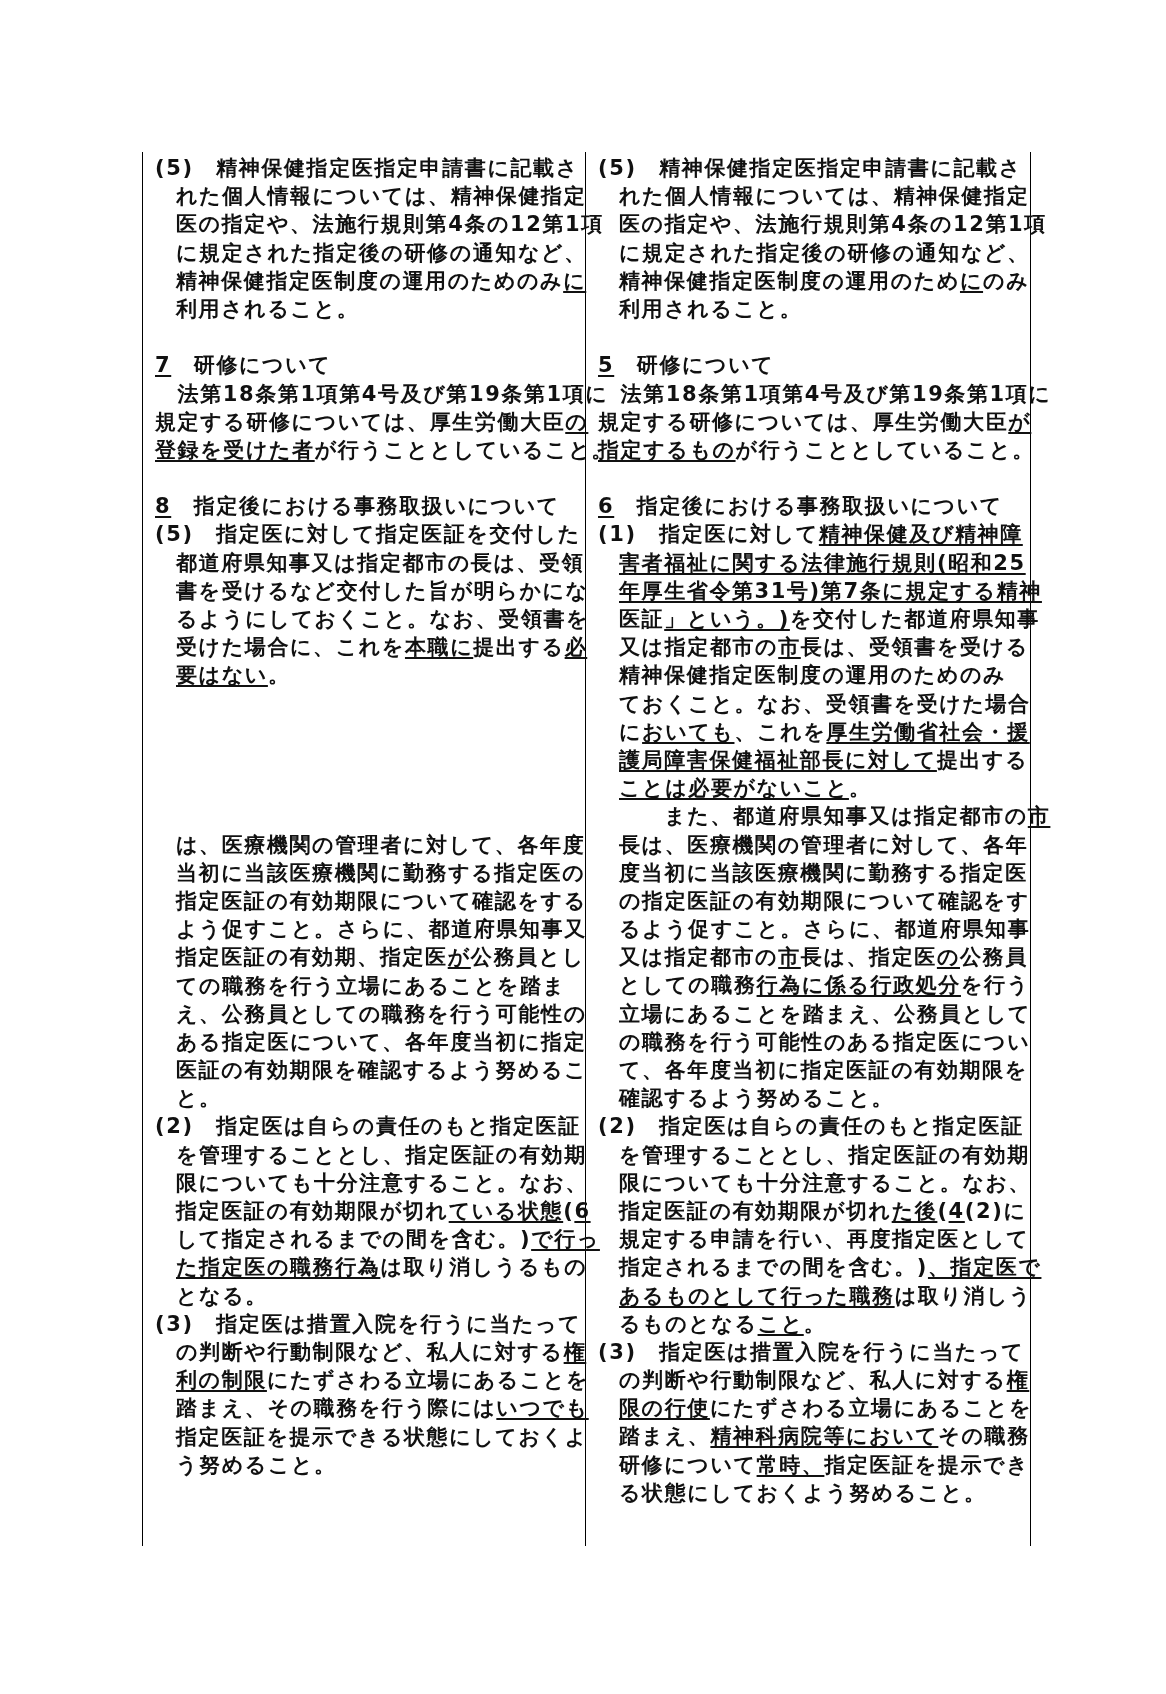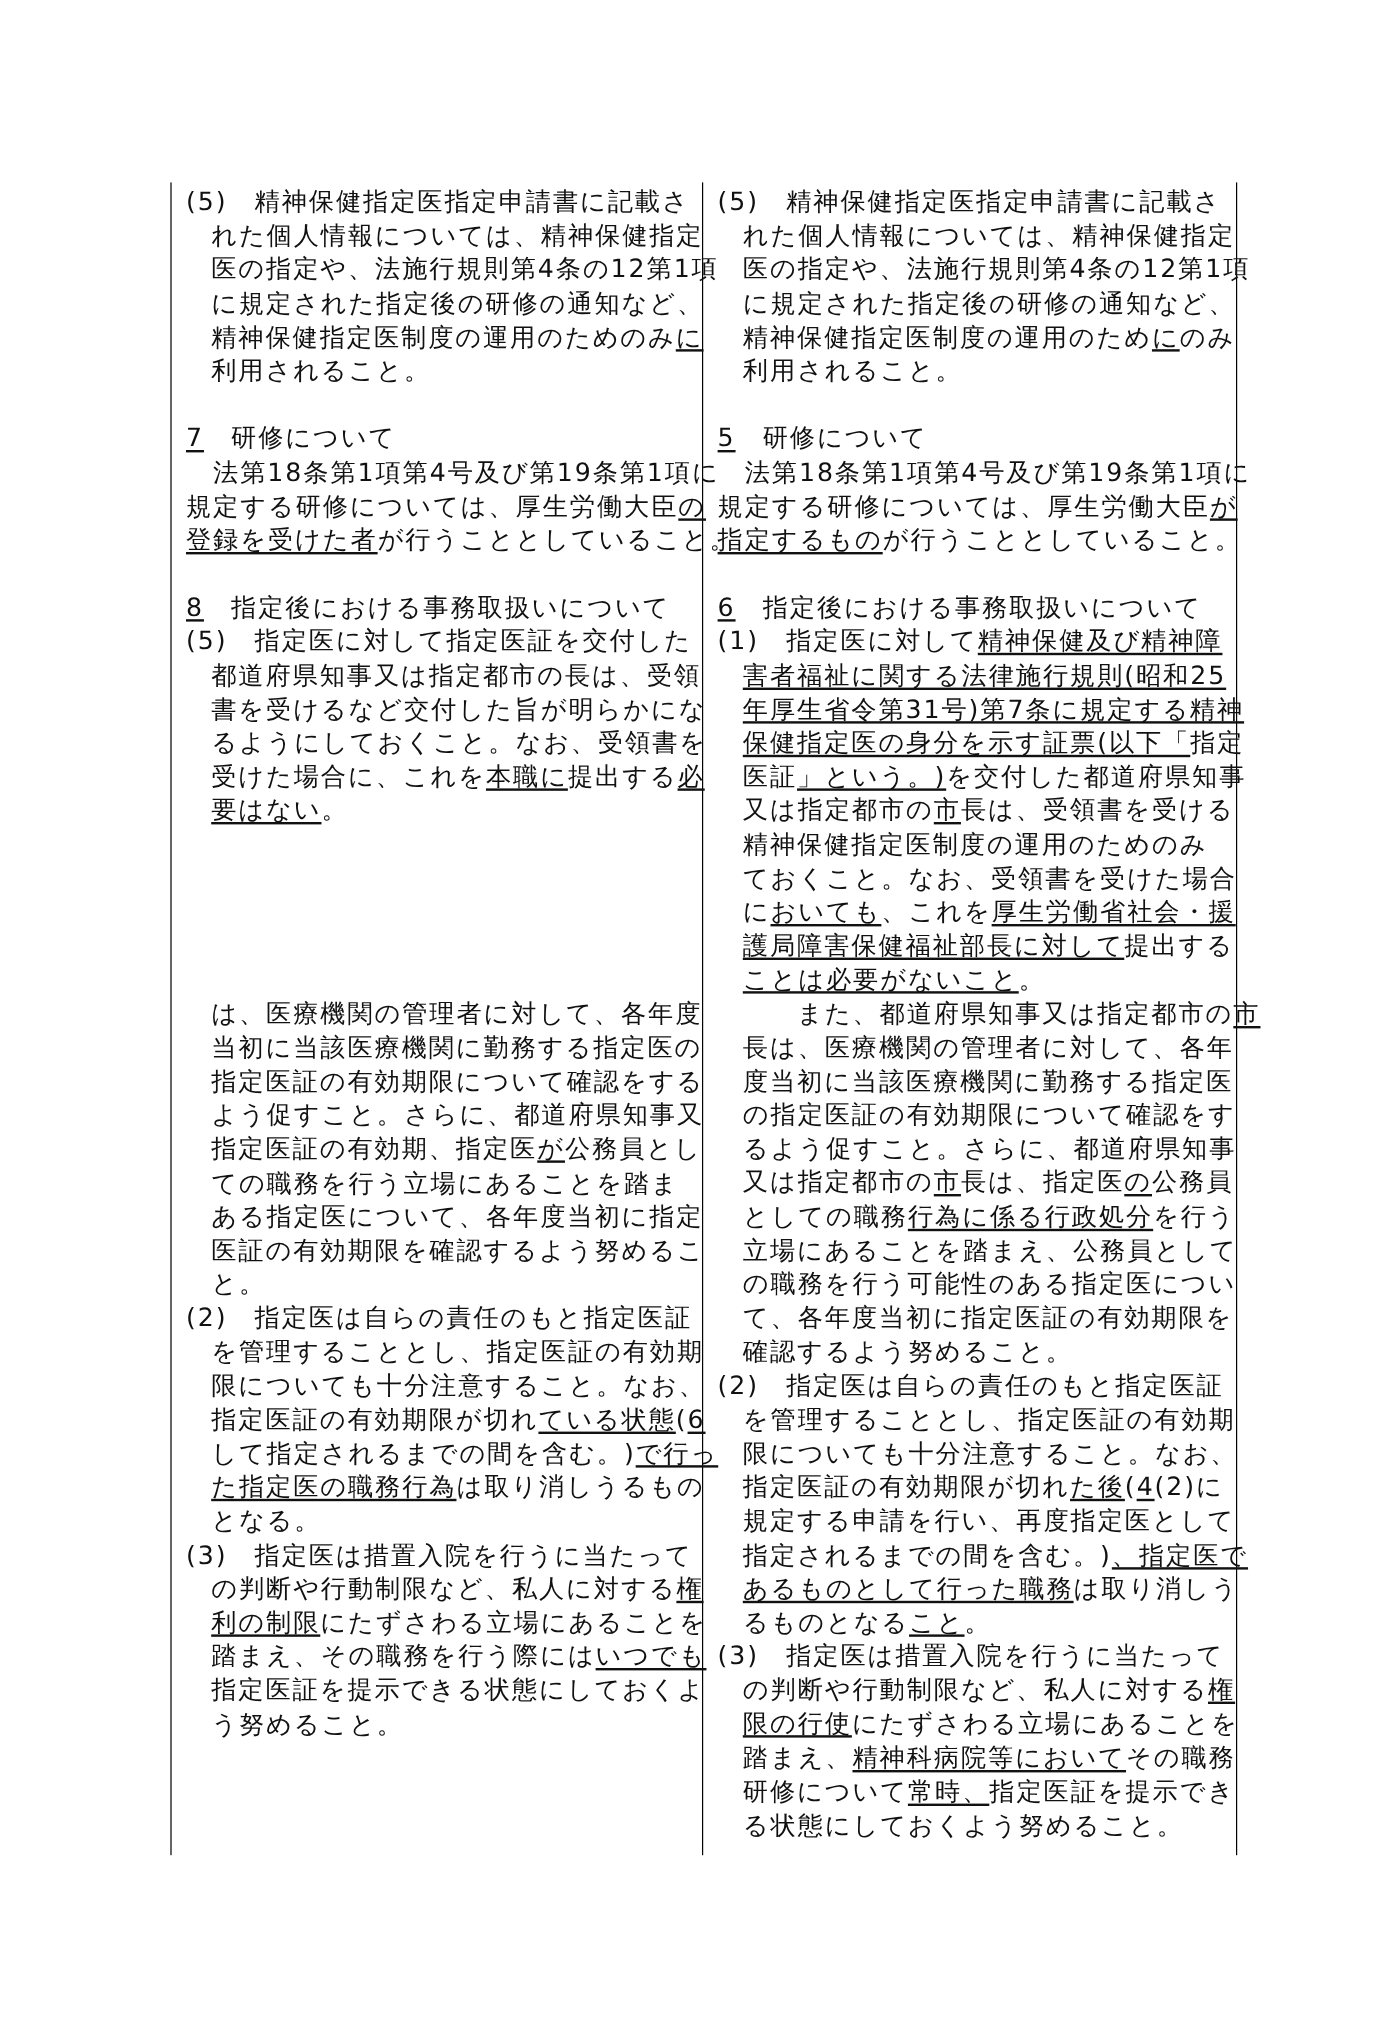--- a/index.html
+++ b/index.html
@@ -1,19 +1,19 @@
 <!DOCTYPE html>
 <html><head>
 <meta charset="utf-8">
 <style>
   html, body { margin: 0; padding: 0; background: #ffffff; }
   body { width: 1166px; height: 1694px; position: relative; overflow: hidden;
          font-family: "DejaVu Sans", "Liberation Sans", sans-serif; color: #111; }
   .rule { position: absolute; top: 152px; height: 1394px; width: 1px; background: #000; }
-  .col { position: absolute; top: 154px; width: 420px; font-size: 21px; line-height: 28.2px; letter-spacing: 1.6px; }
+  .col { position: absolute; top: 154px; width: 420px; font-size: 21px; line-height: 28.2px; letter-spacing: 1.6px; font-weight: bold; }
   .col-left { left: 155px; }
   .col-right { left: 598px; }
   .line { height: 28.2px; white-space: nowrap; }
   .ind1 { padding-left: 21px; }
   .gap { height: 28.2px; }
   u { text-decoration: underline; text-underline-offset: 3px; }
 </style>
 </head>
 <body>
 
@@ -48,20 +48,21 @@
       <div class="line ind1"><u>要はない</u><span>。</span></div>
     </div>
   <div style="height:141px"></div>
   <div>
       <div class="line ind1"><span>は、医療機関の管理者に対して、各年度</span></div>
       <div class="line ind1"><span>当初に当該医療機関に勤務する指定医の</span></div>
       <div class="line ind1"><span>指定医証の有効期限について確認をする</span></div>
       <div class="line ind1"><span>よう促すこと。さらに、都道府県知事又</span></div>
       <div class="line ind1"><span>指定医証の有効期、指定医</span><u>が</u><span>公務員とし</span></div>
       <div class="line ind1"><span>ての職務を行う立場にあることを踏ま</span></div>
+      <div class="line ind1"><span>え、公務員としての職務を行う可能性の</span></div>
       <div class="line ind1"><span>ある指定医について、各年度当初に指定</span></div>
       <div class="line ind1"><span>医証の有効期限を確認するよう努めるこ</span></div>
       <div class="line ind1"><span>と。</span></div>
       <div class="line"><span>(2)　指定医は自らの責任のもと指定医証</span></div>
       <div class="line ind1"><span>を管理することとし、指定医証の有効期</span></div>
       <div class="line ind1"><span>限についても十分注意すること。なお、</span></div>
       <div class="line ind1"><span>指定医証の有効期限が切れ</span><u>ている状態</u><span>(</span><u>6</u></div>
       <div class="line ind1"><span>して指定されるまでの間を含む。)</span><u>で行っ</u></div>
       <div class="line ind1"><u>た指定医の職務行為</u><span>は取り消しうるもの</span></div>
       <div class="line ind1"><span>となる。</span></div>
@@ -89,21 +90,20 @@
       <div class="line"><span>　法第18条第1項第4号及び第19条第1項に</span></div>
       <div class="line"><span>規定する研修については、厚生労働大臣</span><u>が</u></div>
       <div class="line"><u>指定するもの</u><span>が行うこととしていること。</span></div>
     </div>
   <div class="gap"></div>
   <div>
       <div class="line"><u>6</u><span>　指定後における事務取扱いについて</span></div>
       <div class="line"><span>(1)　指定医に対して</span><u>精神保健及び精神障</u></div>
       <div class="line ind1"><u>害者福祉に関する法律施行規則(昭和25</u></div>
       <div class="line ind1"><u>年厚生省令第31号)第7条に規定する精神</u></div>
-      <div class="line ind1"><u>保健指定医の身分を示す証票(以下「</u><span>指定</span></div>
       <div class="line ind1"><span>医証</span><u>」という。)</u><span>を交付した都道府県知事</span></div>
       <div class="line ind1"><span>又は指定都市の</span><u>市</u><span>長は、受領書を受ける</span></div>
       <div class="line ind1"><span>精神保健指定医制度の運用のためのみ</span></div>
       <div class="line ind1"><span>ておくこと。なお、受領書を受けた場合</span></div>
       <div class="line ind1"><span>に</span><u>おいても</u><span>、これを</span><u>厚生労働省社会・援</u></div>
       <div class="line ind1"><u>護局障害保健福祉部長に対して</u><span>提出する</span></div>
       <div class="line ind1"><u>ことは必要がないこと</u><span>。</span></div>
     </div>
   <div>
       <div class="line ind1"><span>　　また、都道府県知事又は指定都市の</span><u>市</u></div>

